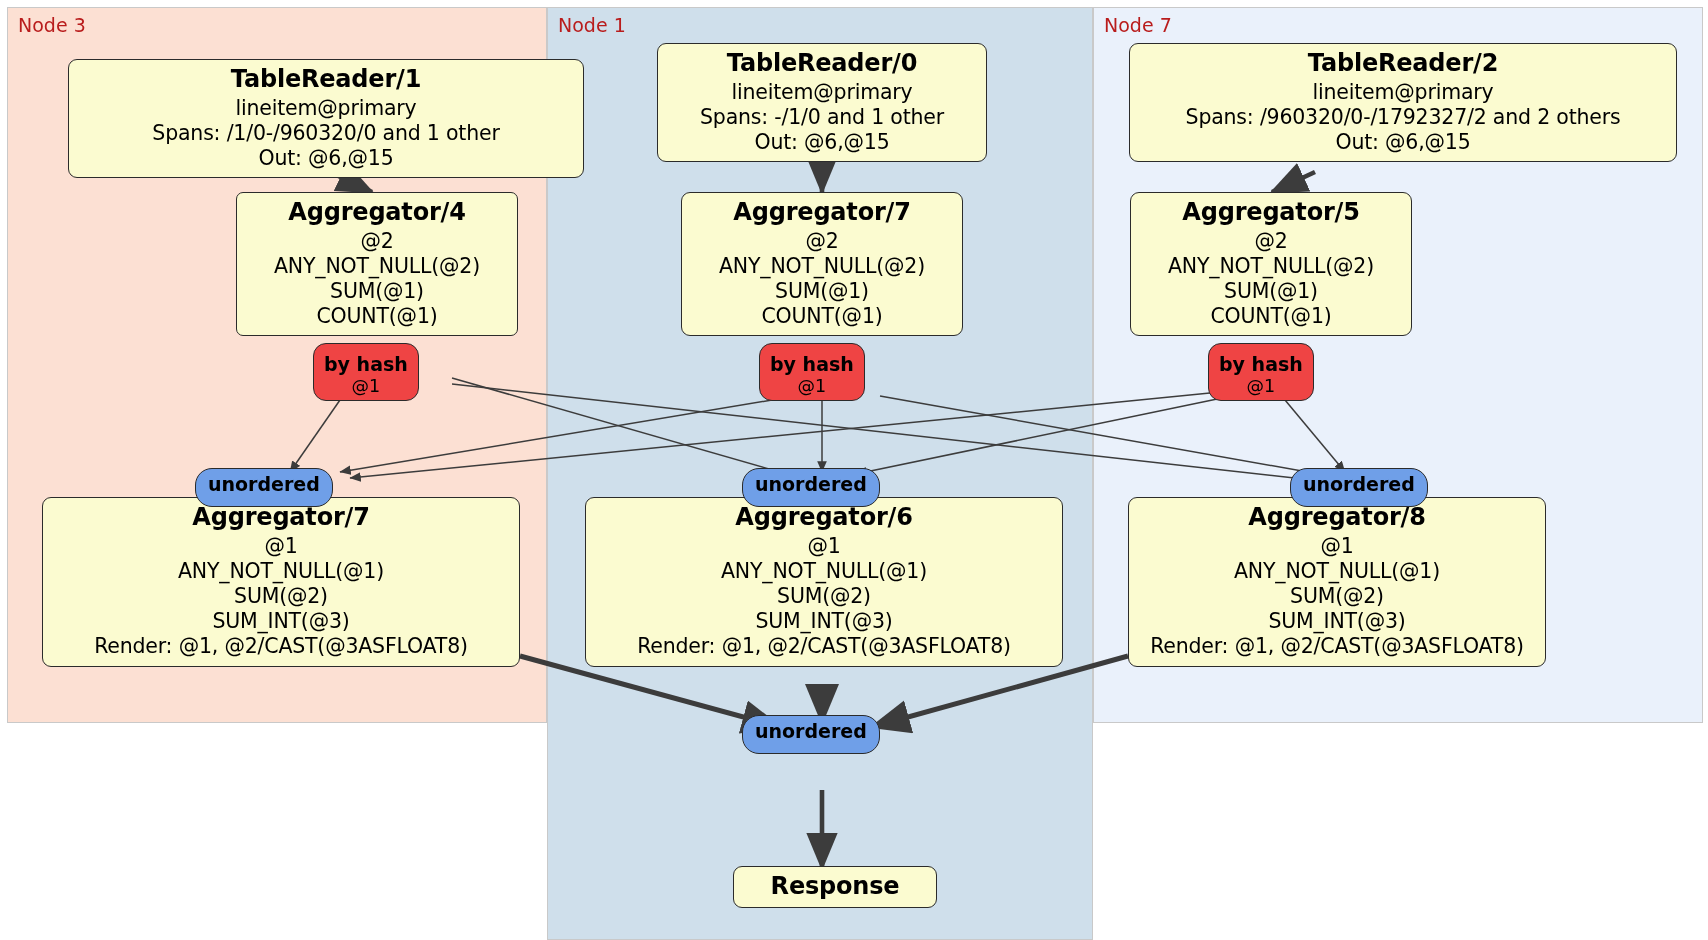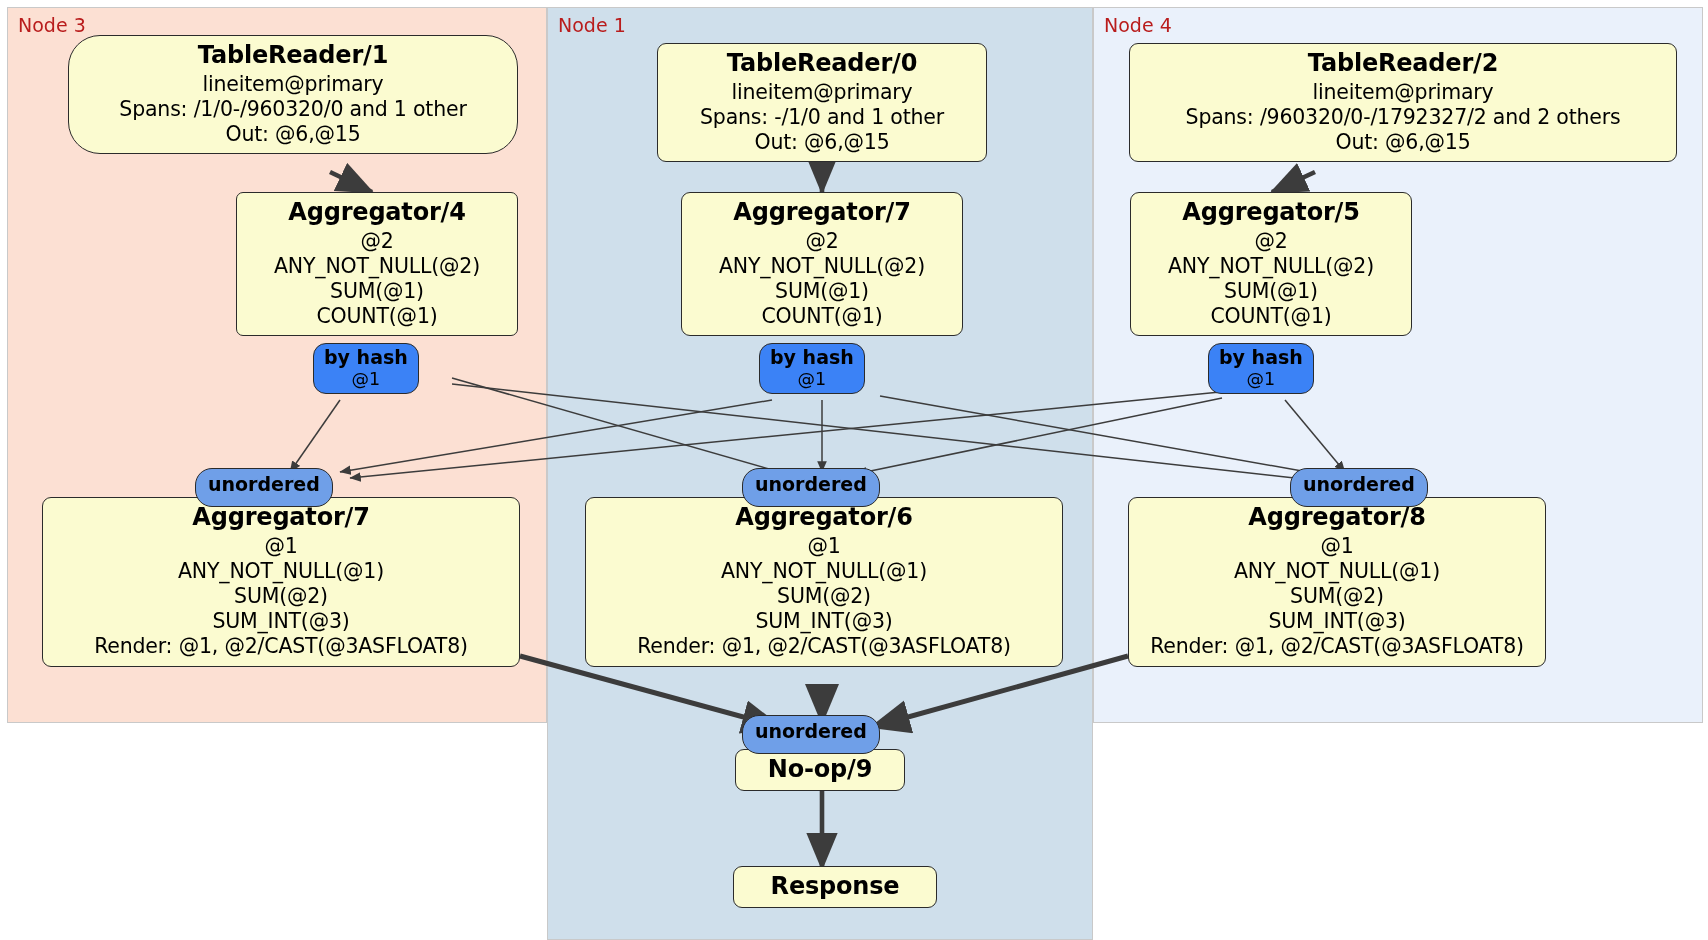--- a/index.html
+++ b/index.html
@@ -78,23 +78,23 @@
   
   .pill {
     position: absolute;
     box-sizing: border-box;
     border: 1.5px solid #2b2b2b;
     text-align: center;
     color: #000000;
     white-space: nowrap;
   }
   .pill.hash {
-    background: #3b82f6;
+    background: #ef4444;
     border-radius: 13px;
-    padding: 3px 10px 4px 10px;
+    padding: 10px 10px 4px 10px;
     line-height: 1.15;
   }
   .pill.hash .t1 { display: block; font-weight: bold; font-size: 19px; }
   .pill.hash .t2 { display: block; font-size: 17.5px; }
   .pill.unordered {
     background: #6f9fe8;
     border-radius: 17px;
     padding: 4px 12px 9px 12px;
     font-weight: bold;
     font-size: 19px;
@@ -113,21 +113,21 @@
 
 <div id="stage">
 
   <div class="panel" id="panel-node3">
     <span class="panel-label">Node 3</span>
   </div>
   <div class="panel" id="panel-node1">
     <span class="panel-label">Node 1</span>
   </div>
   <div class="panel" id="panel-node2">
-    <span class="panel-label">Node 4</span>
+    <span class="panel-label">Node 7</span>
   </div>
 
   <svg id="edges" viewBox="0 0 1708 940">
     <defs>
       <marker id="ah" markerWidth="9" markerHeight="9" refX="7.2" refY="3.2" orient="auto" markerUnits="strokeWidth">
         <path d="M0,0 L7.6,3.2 L0,6.4 z" fill="#3c3c3c"></path>
       </marker>
       <marker id="ahT" markerWidth="10" markerHeight="10" refX="7.6" refY="3.4" orient="auto" markerUnits="strokeWidth">
         <path d="M0,0 L8.2,3.4 L0,6.8 z" fill="#3c3c3c"></path>
       </marker>
@@ -156,21 +156,21 @@
       <path d="M 1363 500 L 1363 506" stroke-width="2"></path>
 
       <path d="M 520 656 L 780 727" stroke-width="5" marker-end="url(#ahT)"></path>
       <path d="M 822 684 L 822 722" stroke-width="5" marker-end="url(#ahT)"></path>
       <path d="M 1128 656 L 872 727" stroke-width="5" marker-end="url(#ahT)"></path>
 
       <path d="M 822 790 L 822 868" stroke-width="4.6" marker-end="url(#ahT)"></path>
     </g>
   </svg>
 
-  <div class="proc" id="tr1" style="left:68px; top:35px; width:450px;border-radius:32px;">
+  <div class="proc" id="tr1" style="left:68px; top:59px; width:516px;">
     <span class="title">TableReader/1</span>
     <span class="line">lineitem@primary</span>
     <span class="line">Spans: /1/0-/960320/0 and 1 other</span>
     <span class="line">Out: @6,@15</span>
   </div>
 
   <div class="proc" id="agg4" style="left:236px; top:192px; width:282px;border-radius:7px;">
     <span class="title">Aggregator/4</span>
     <span class="line">@2</span>
     <span class="line">ANY_NOT_NULL(@2)</span>
@@ -226,23 +226,20 @@
     <span class="line">ANY_NOT_NULL(@1)</span>
     <span class="line">SUM(@2)</span>
     <span class="line">SUM_INT(@3)</span>
     <span class="line">Render: @1, @2/CAST(@3ASFLOAT8)</span>
   </div>
 
   <div class="pill unordered" style="left:742px; top:715px;">
     <span>unordered</span>
   </div>
 
-  <div class="proc" id="noop9" style="left:735px; top:749px; width:170px; padding-bottom:4px;">
-    <span class="title">No-op/9</span>
-  </div>
 
   <div class="proc" id="response" style="left:733px; top:866px; width:204px; padding-bottom:4px;">
     <span class="title">Response</span>
   </div>
 
   <div class="proc" id="tr2" style="left:1129px; top:43px; width:548px;">
     <span class="title">TableReader/2</span>
     <span class="line">lineitem@primary</span>
     <span class="line">Spans: /960320/0-/1792327/2 and 2 others</span>
     <span class="line">Out: @6,@15</span>

